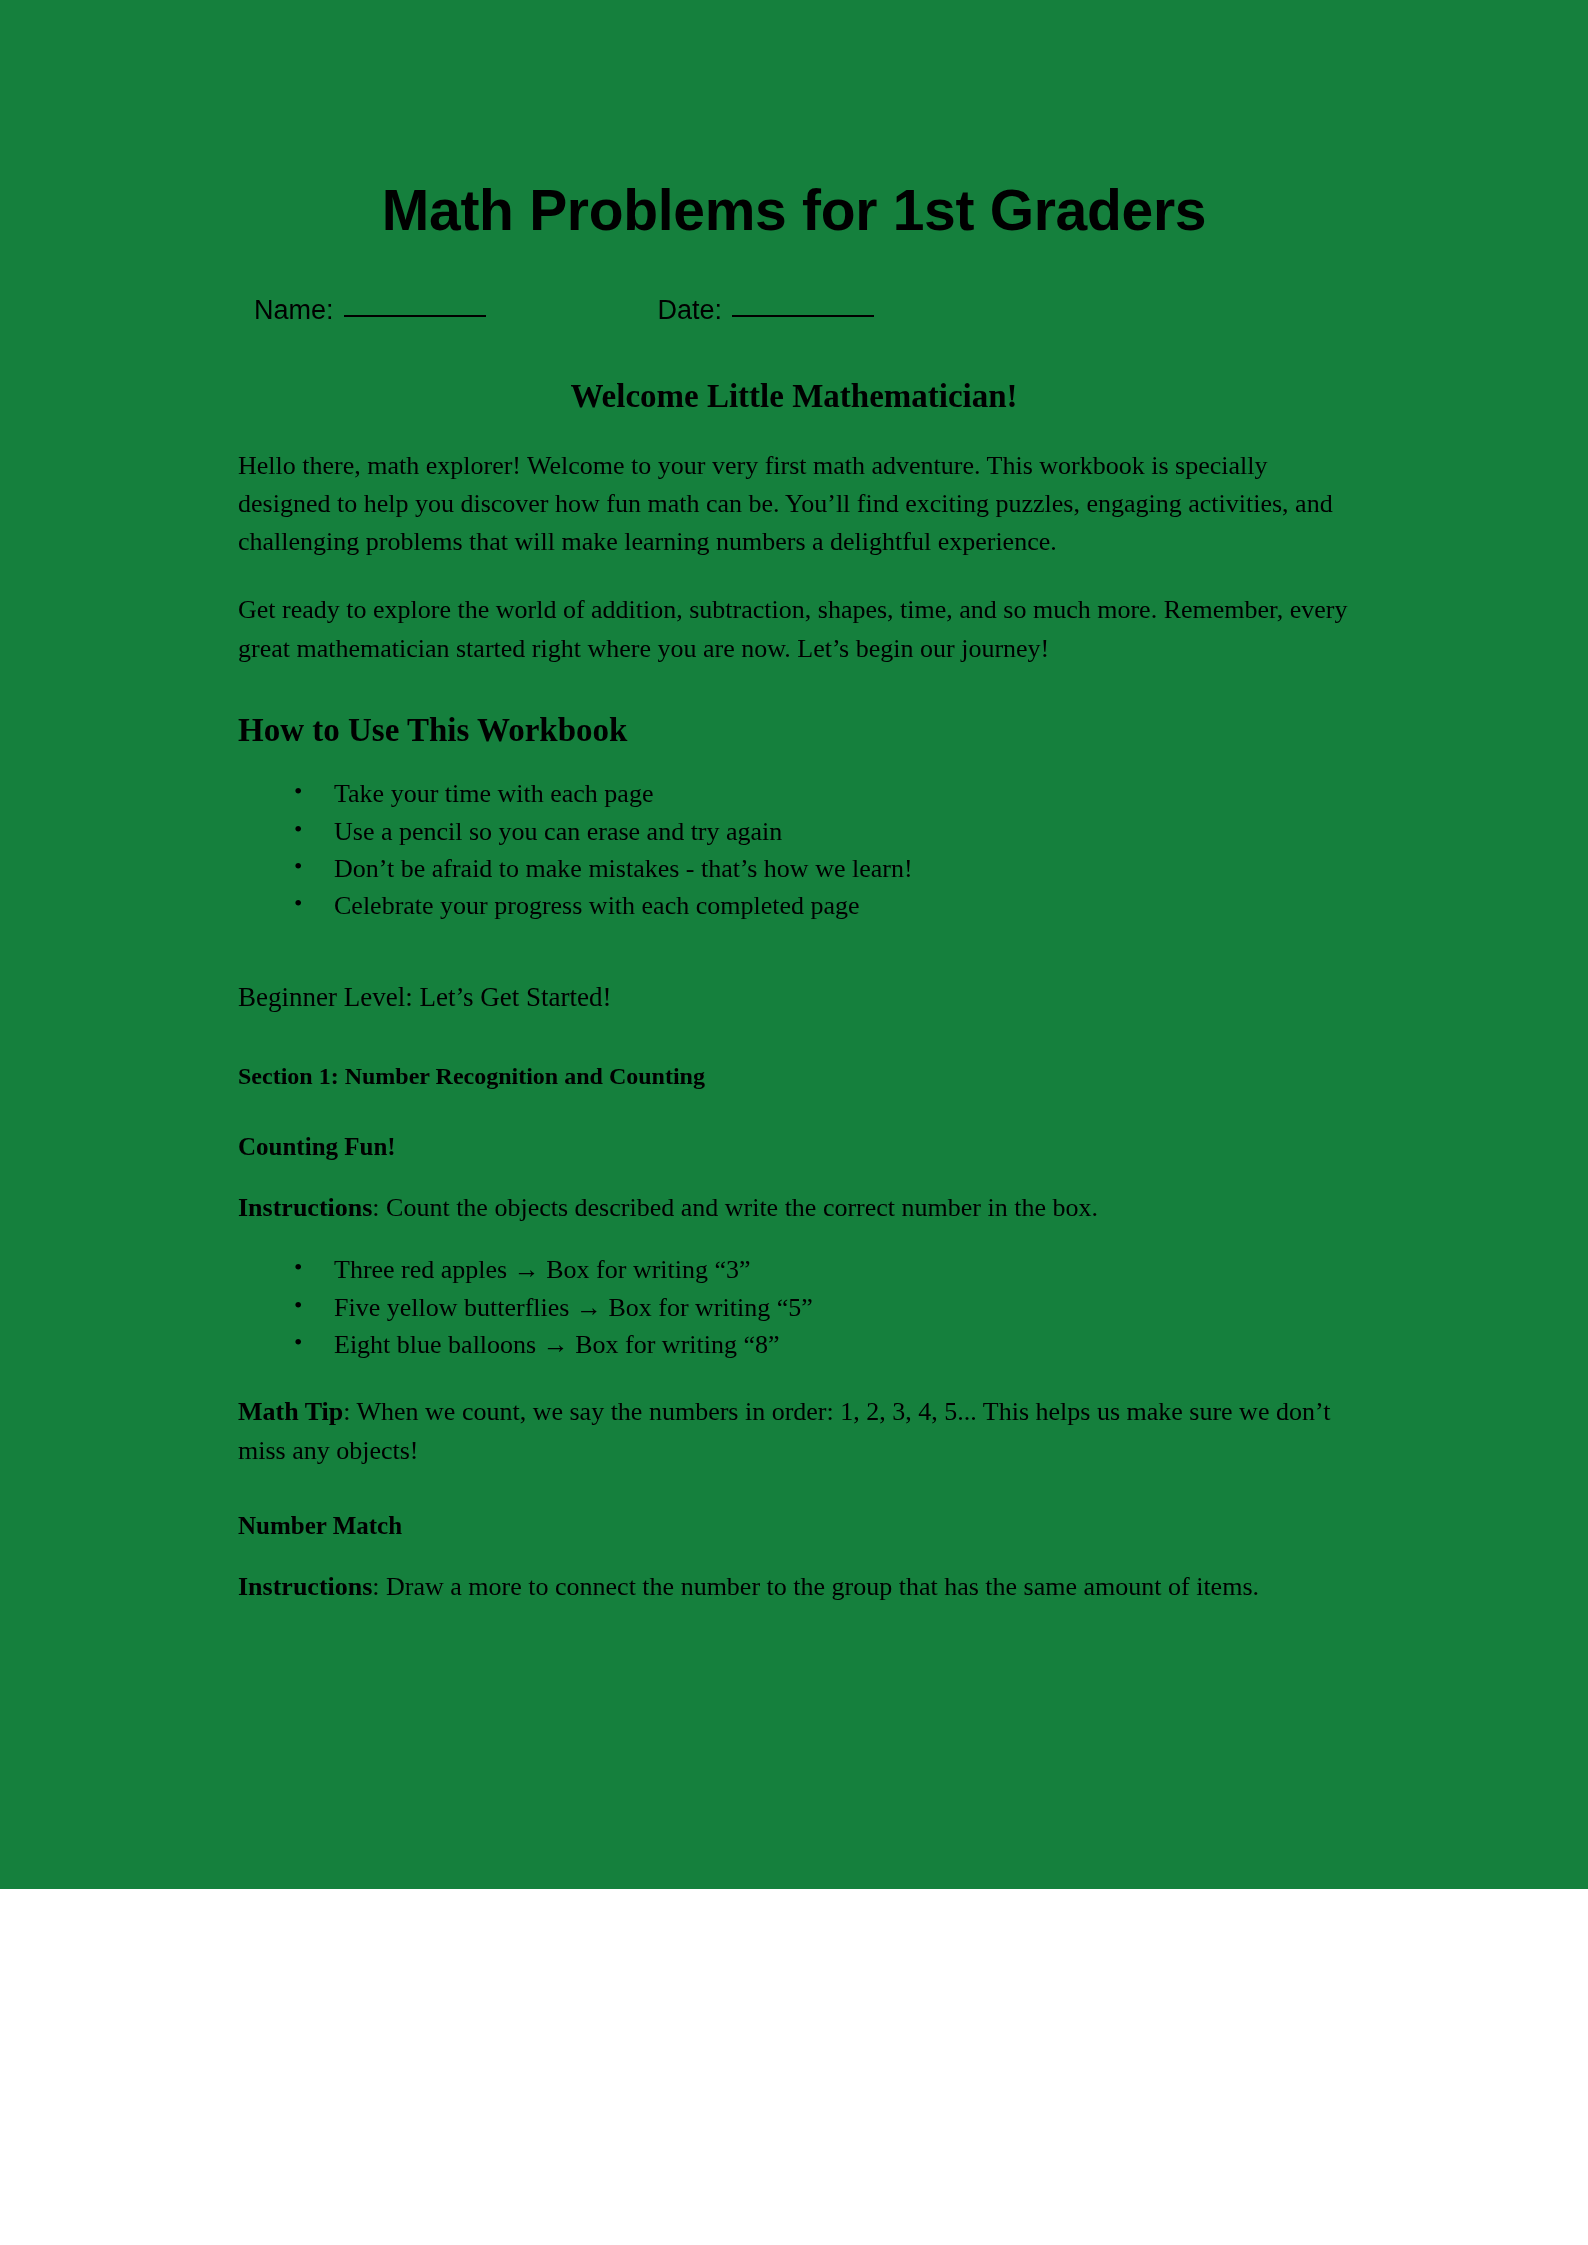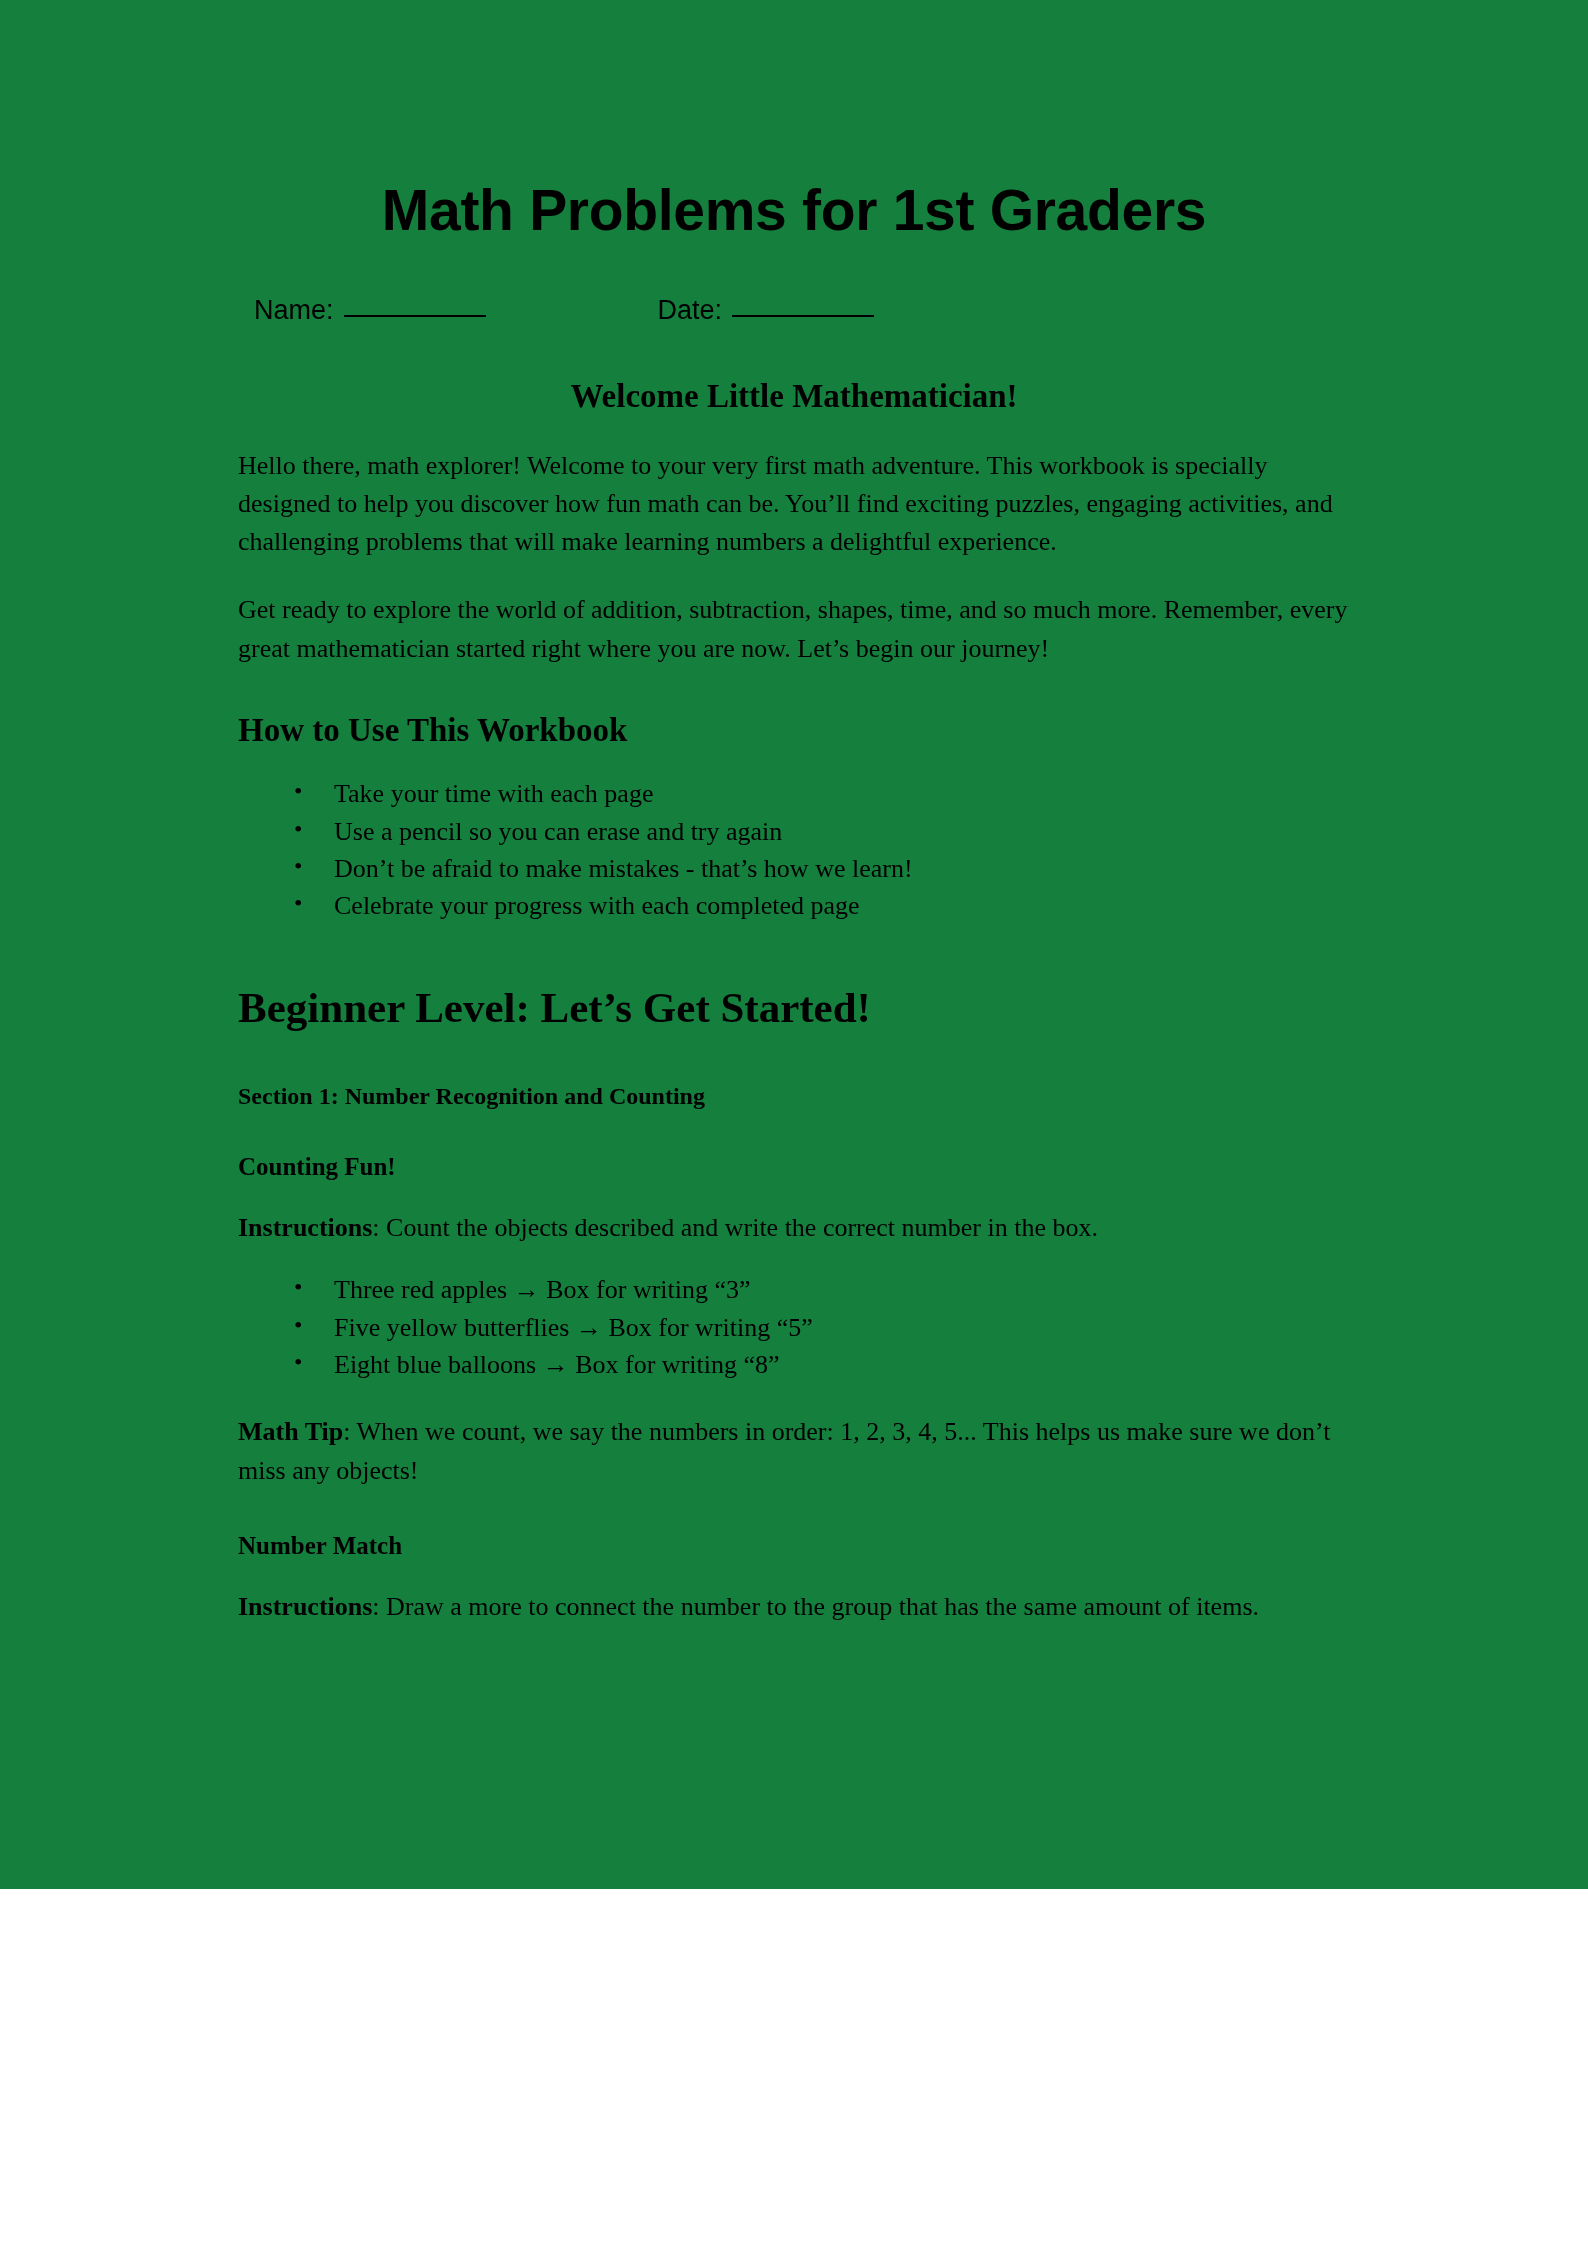--- a/index.html
+++ b/index.html
@@ -65,22 +65,22 @@
   
   h2.h-welcome {
     font-size: 33px;
     font-weight: bold;
     margin: 0;
     padding-top: 50px;
     line-height: 1.25;
     text-align: center;
   }
   h2.h-big {
-    font-size: 43px;
-    font-weight: bold;
+    font-size: 27px;
+    font-weight: normal;
     margin: 0;
     padding-top: 56px;
     line-height: 1.25;
   }
   h3.h-sub {
     font-size: 33px;
     font-weight: bold;
     margin: 0;
     padding-top: 42px;
     line-height: 1.25;

